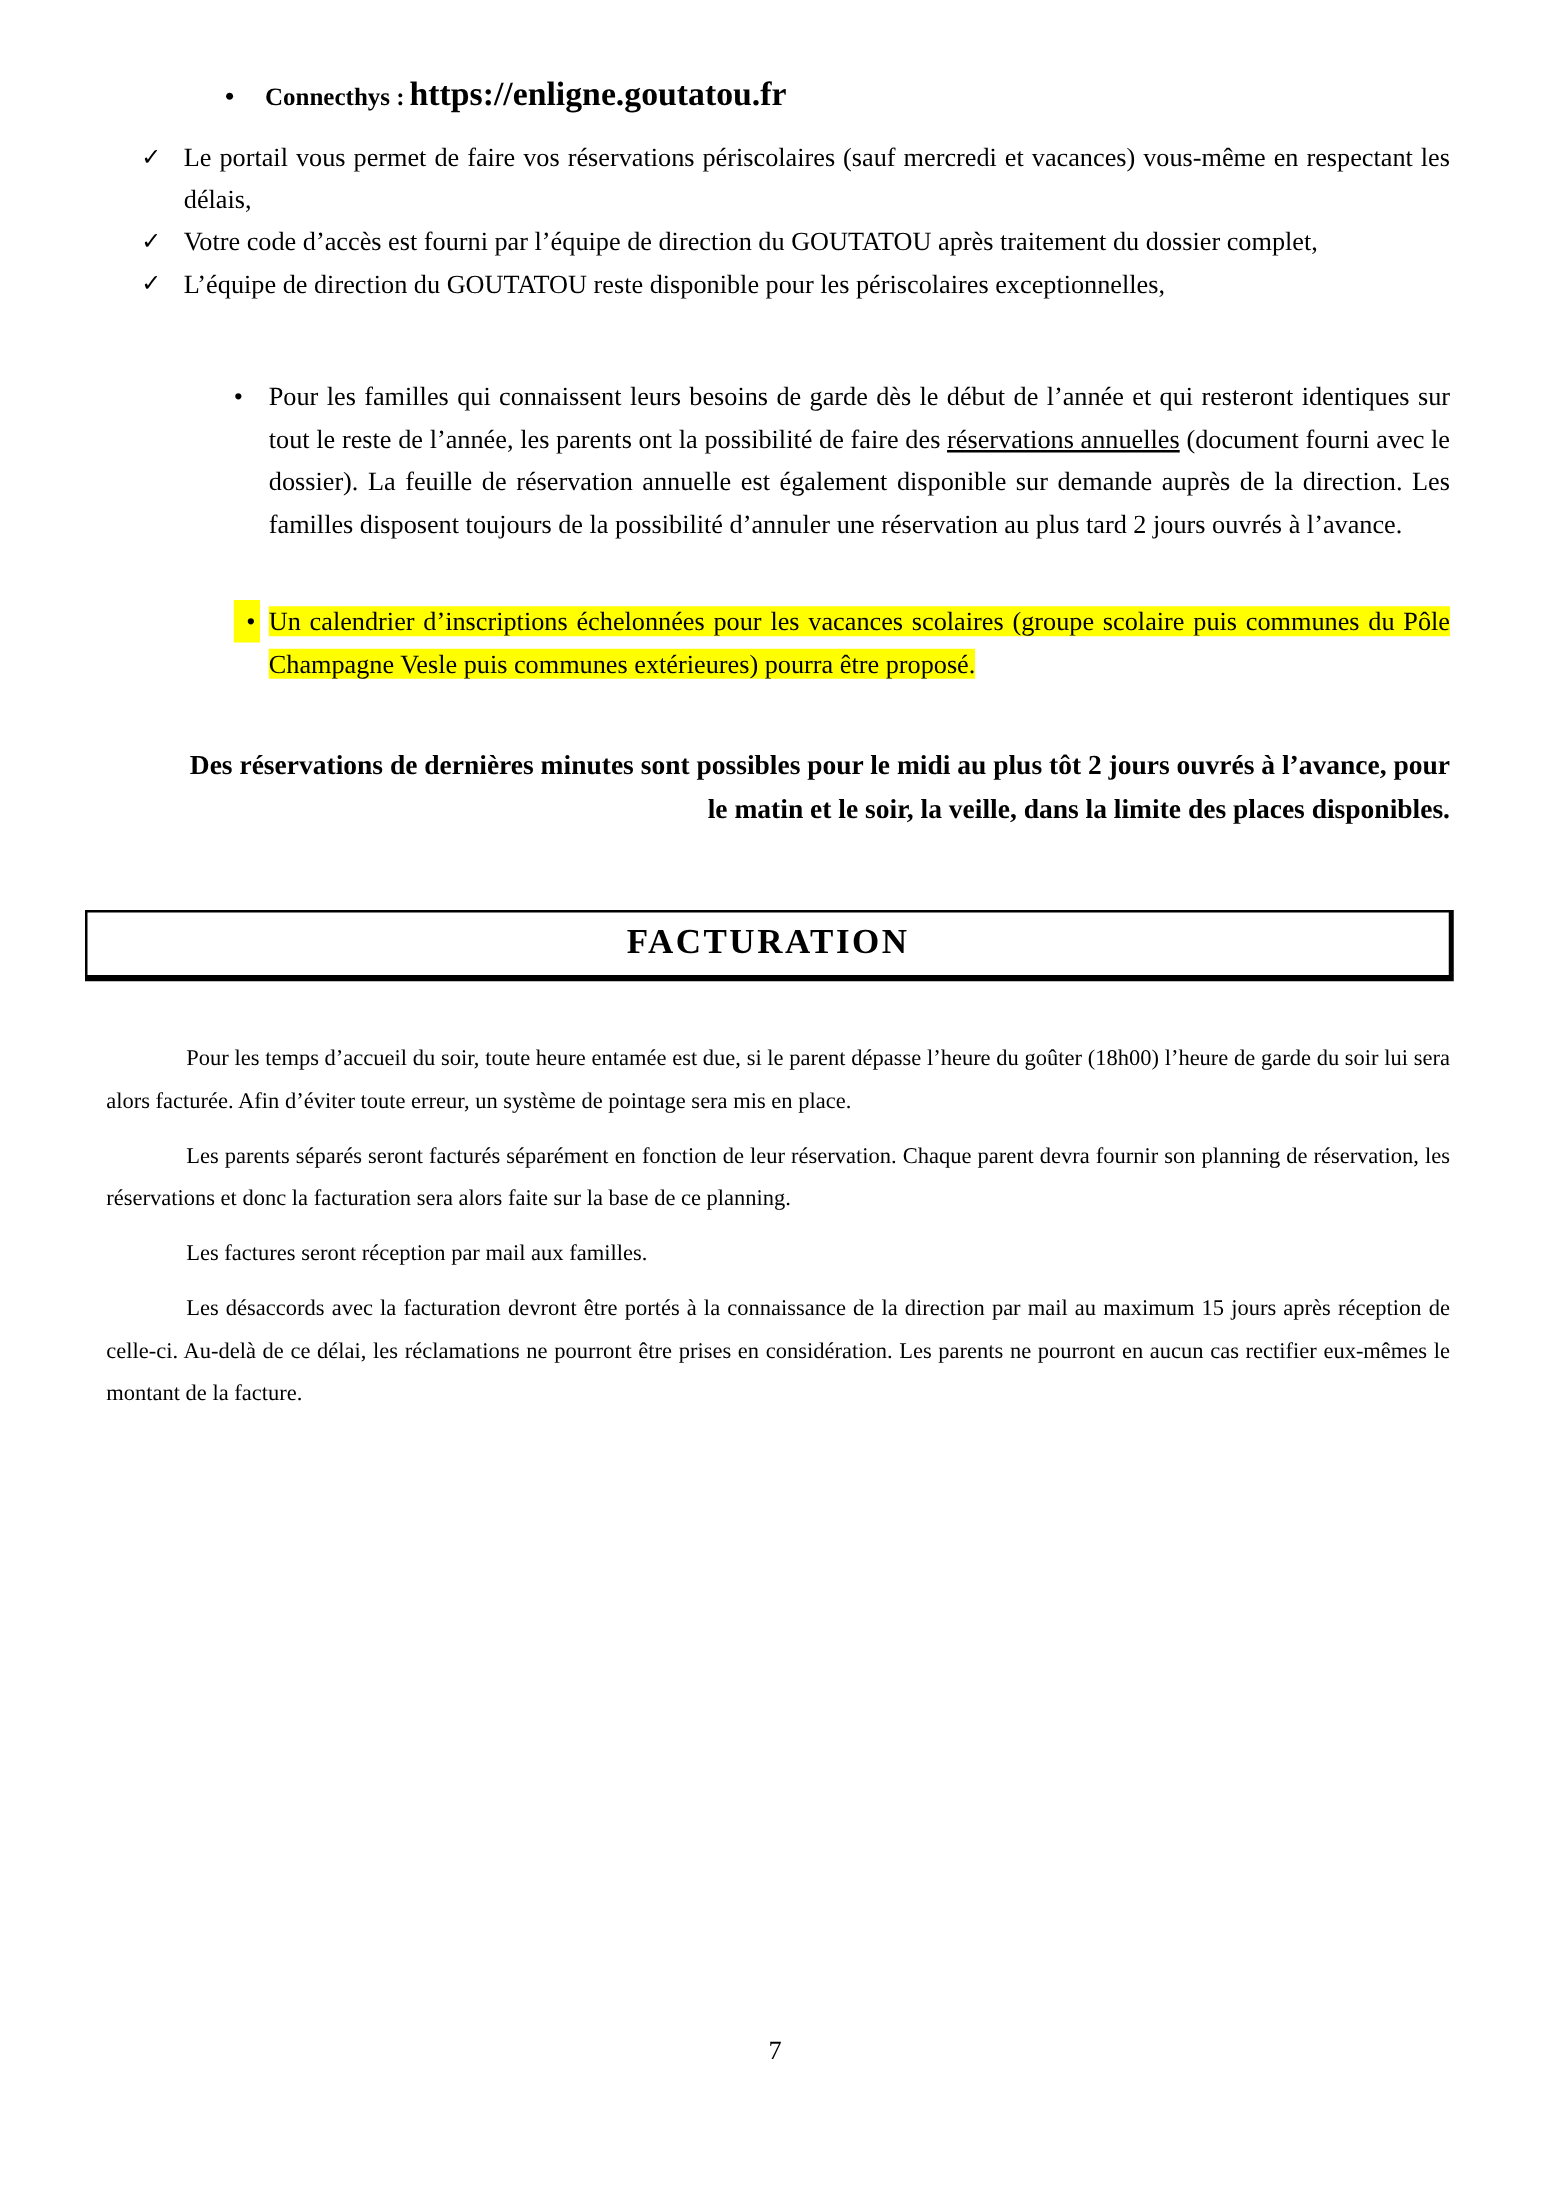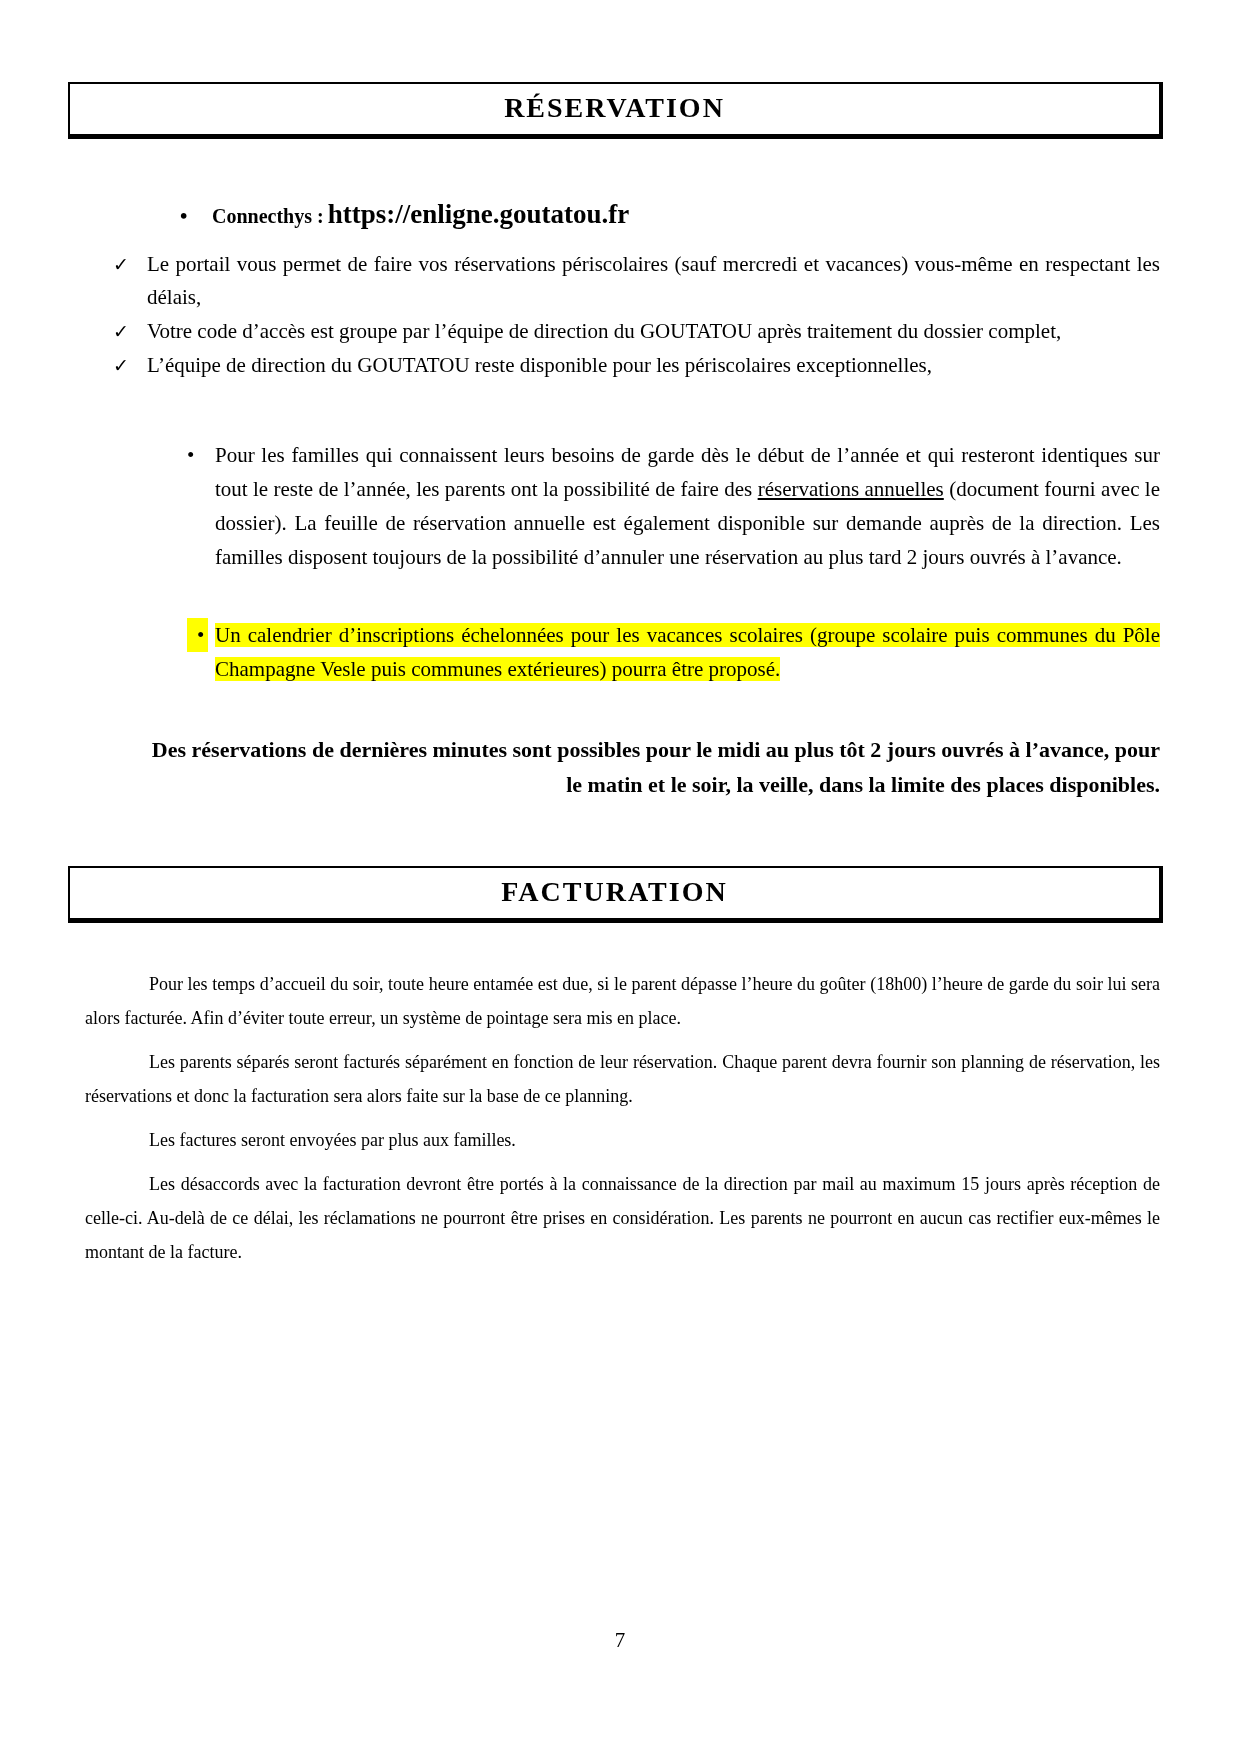--- a/index.html
+++ b/index.html
@@ -103,37 +103,34 @@
     width:100%;
     text-align:center;
     font-size:21px;
   }
 </style>
 </head>
 <body>
 
 <div class="page">
 
-  <div class="title-box box-reservation">
-    <span>RÉSERVATION</span>
-  </div>
 
   <div class="connecthys">
     <span class="bullet">•</span><span class="label">Connecthys :</span>
     <span class="url">https://enligne.goutatou.fr</span>
   </div>
 
   <div class="checklist">
     <div class="check-item">
       <span class="check">✓</span>
       <span>Le portail vous permet de faire vos réservations périscolaires (sauf mercredi et vacances) vous-même en respectant les délais,</span>
     </div>
     <div class="check-item">
       <span class="check">✓</span>
-      <span>Votre code d’accès est groupe par l’équipe de direction du GOUTATOU après traitement du dossier complet,</span>
+      <span>Votre code d’accès est fourni par l’équipe de direction du GOUTATOU après traitement du dossier complet,</span>
     </div>
     <div class="check-item">
       <span class="check">✓</span>
       <span>L’équipe de direction du GOUTATOU reste disponible pour les périscolaires exceptionnelles,</span>
     </div>
   </div>
 
   <div class="bullet-item annual-bullet">
     <span class="bullet">•</span>
     <span>Pour les familles qui connaissent leurs besoins de garde dès le début de l’année et qui resteront identiques sur tout le reste de l’année, les parents ont la possibilité de faire des </span><span class="emph">réservations annuelles</span><span> (document fourni avec le dossier). La feuille de réservation annuelle est également disponible sur demande auprès de la direction. Les familles disposent toujours de la possibilité d’annuler une réservation au plus tard 2 jours ouvrés à l’avance.</span>
@@ -146,19 +143,19 @@
 
   <div class="lastminute">Des réservations de dernières minutes sont possibles pour le midi au plus tôt 2 jours ouvrés à l’avance, pour le matin et le soir, la veille, dans la limite des places disponibles.</div>
 
   <div class="title-box box-facturation">
     <span>FACTURATION</span>
   </div>
 
   <div class="body-paras">
     <div class="para">Pour les temps d’accueil du soir, toute heure entamée est due, si le parent dépasse l’heure du goûter (18h00) l’heure de garde du soir lui sera alors facturée. Afin d’éviter toute erreur, un système de pointage sera mis en place.</div>
     <div class="para">Les parents séparés seront facturés séparément en fonction de leur réservation. Chaque parent devra fournir son planning de réservation, les réservations et donc la facturation sera alors faite sur la base de ce planning.</div>
-    <div class="para">Les factures seront envoyées par plus aux familles.</div>
+    <div class="para">Les factures seront réception par mail aux familles.</div>
     <div class="para">Les désaccords avec la facturation devront être portés à la connaissance de la direction par mail au maximum 15 jours après réception de celle-ci. Au-delà de ce délai, les réclamations ne pourront être prises en considération. Les parents ne pourront en aucun cas rectifier eux-mêmes le montant de la facture.</div>
   </div>
 
   <div class="page-number">7</div>
 
 </div>
 
 </body></html>

